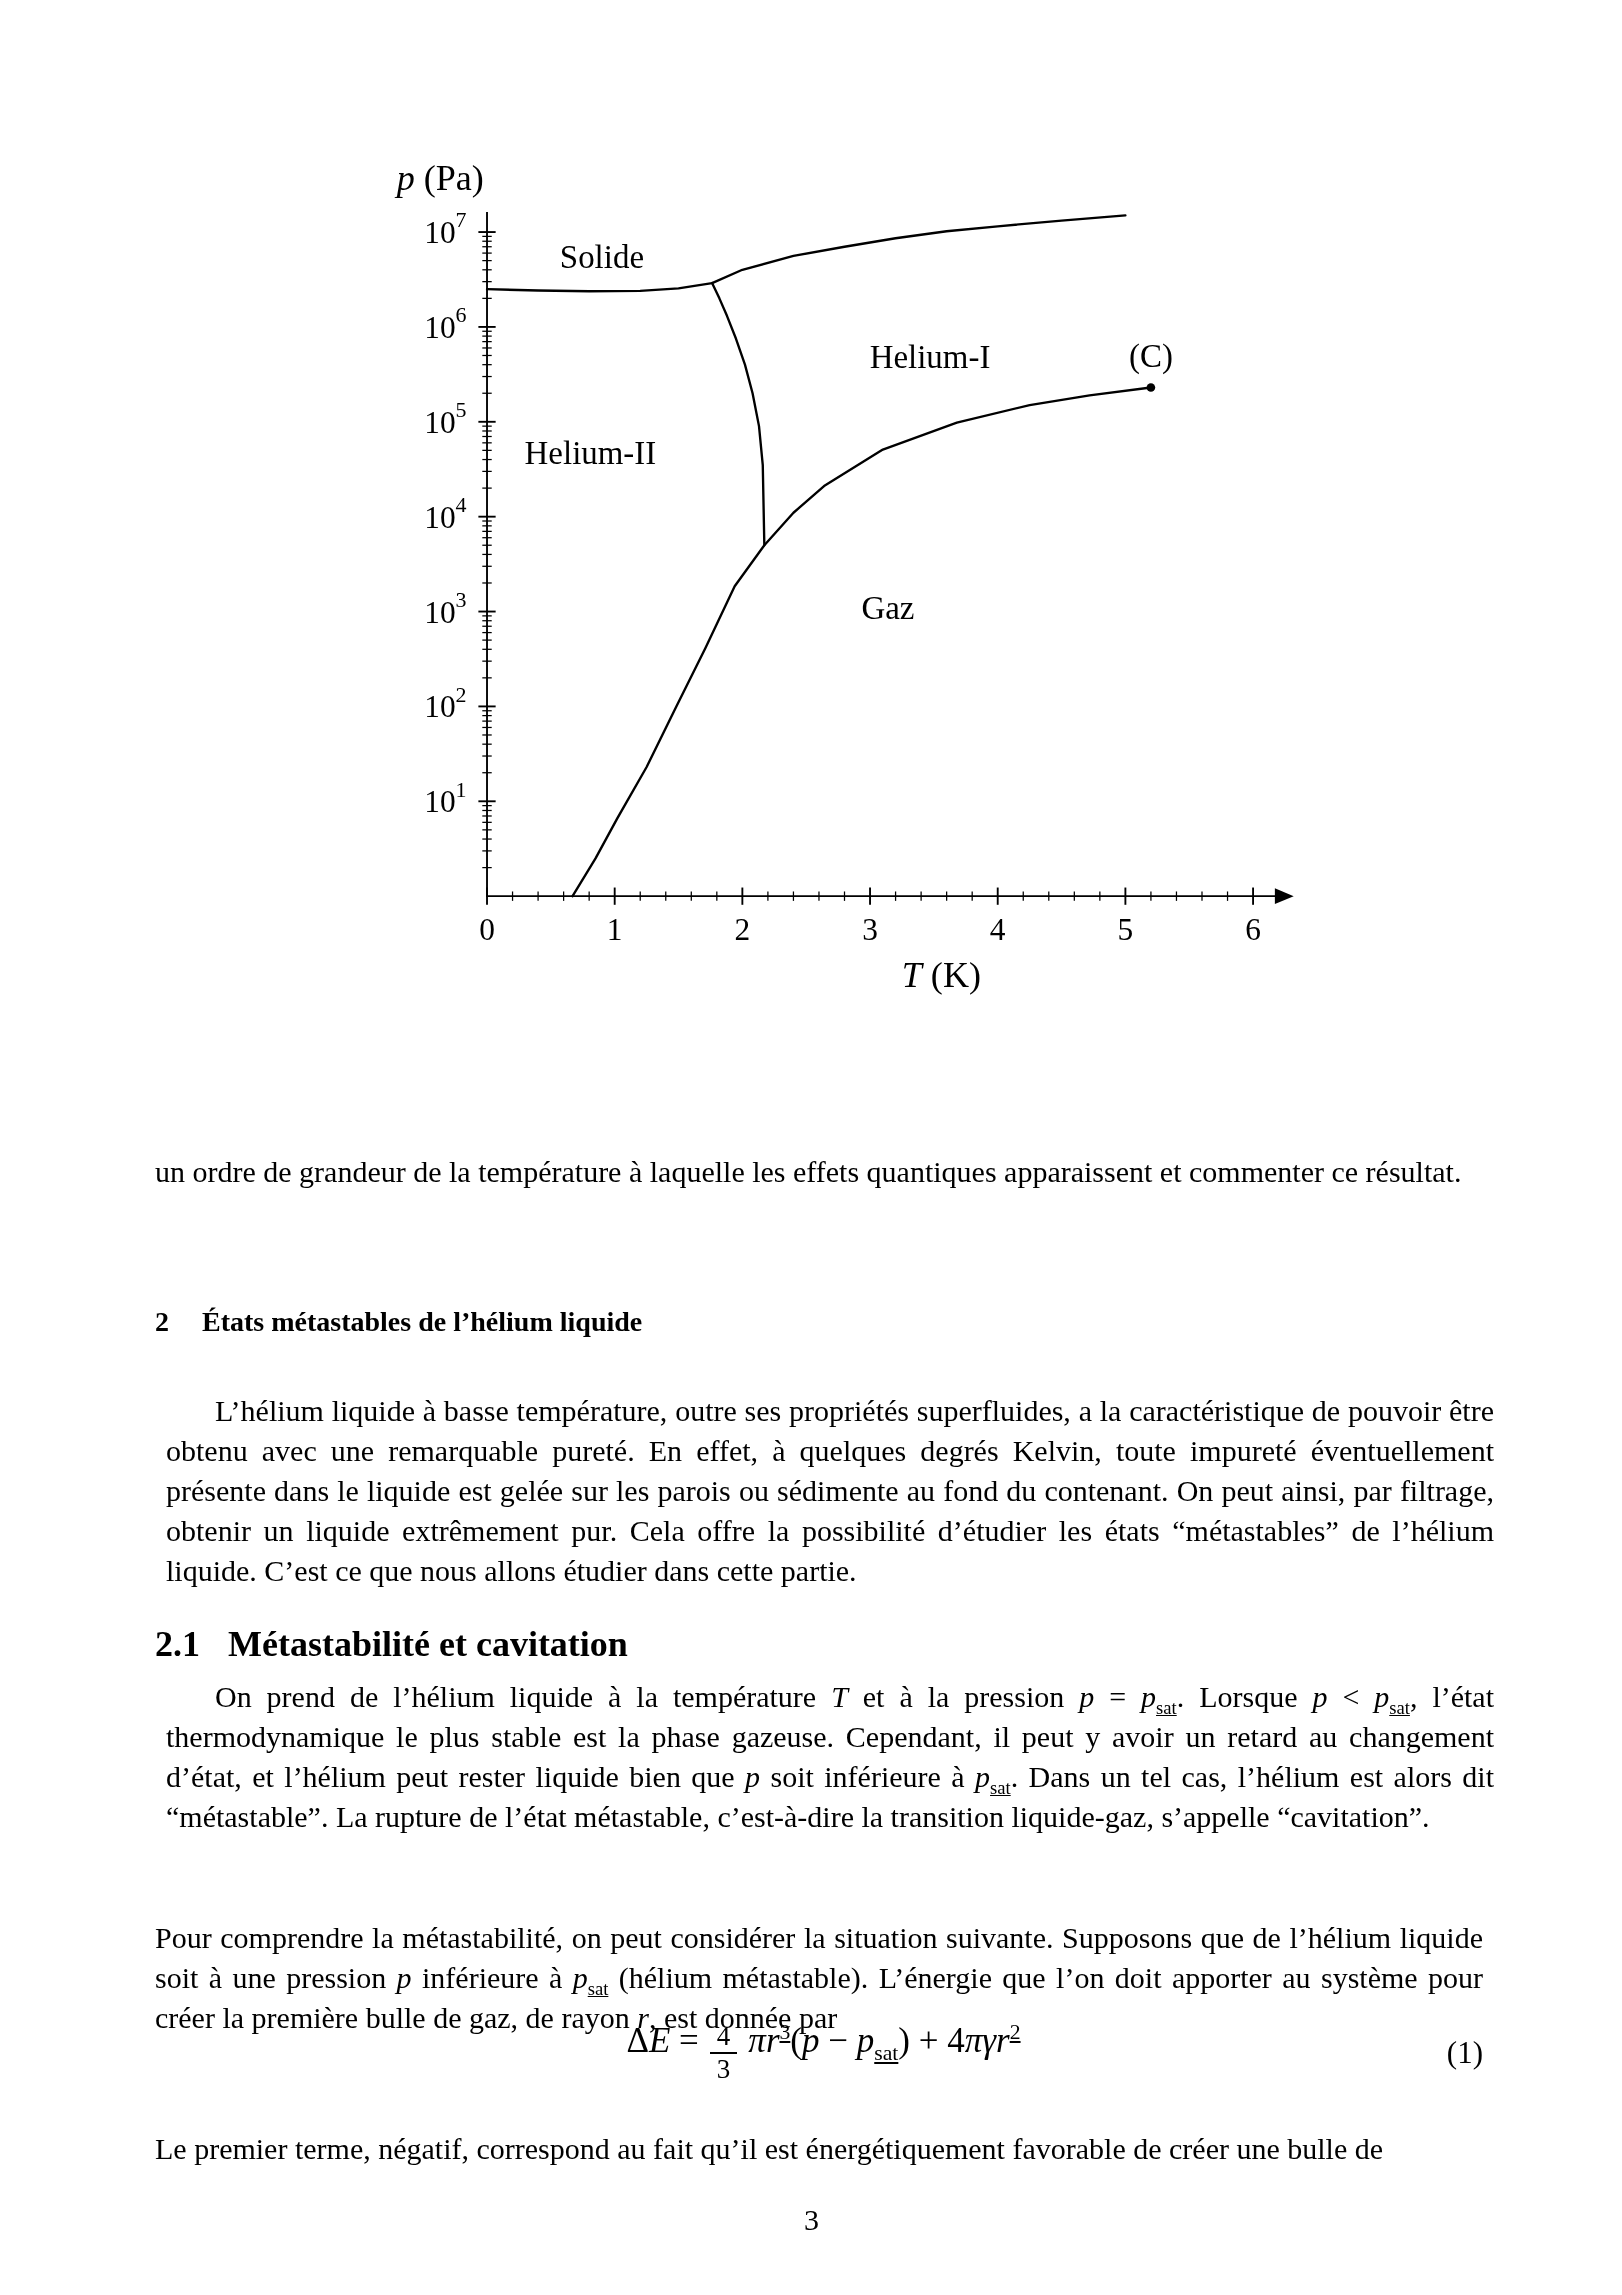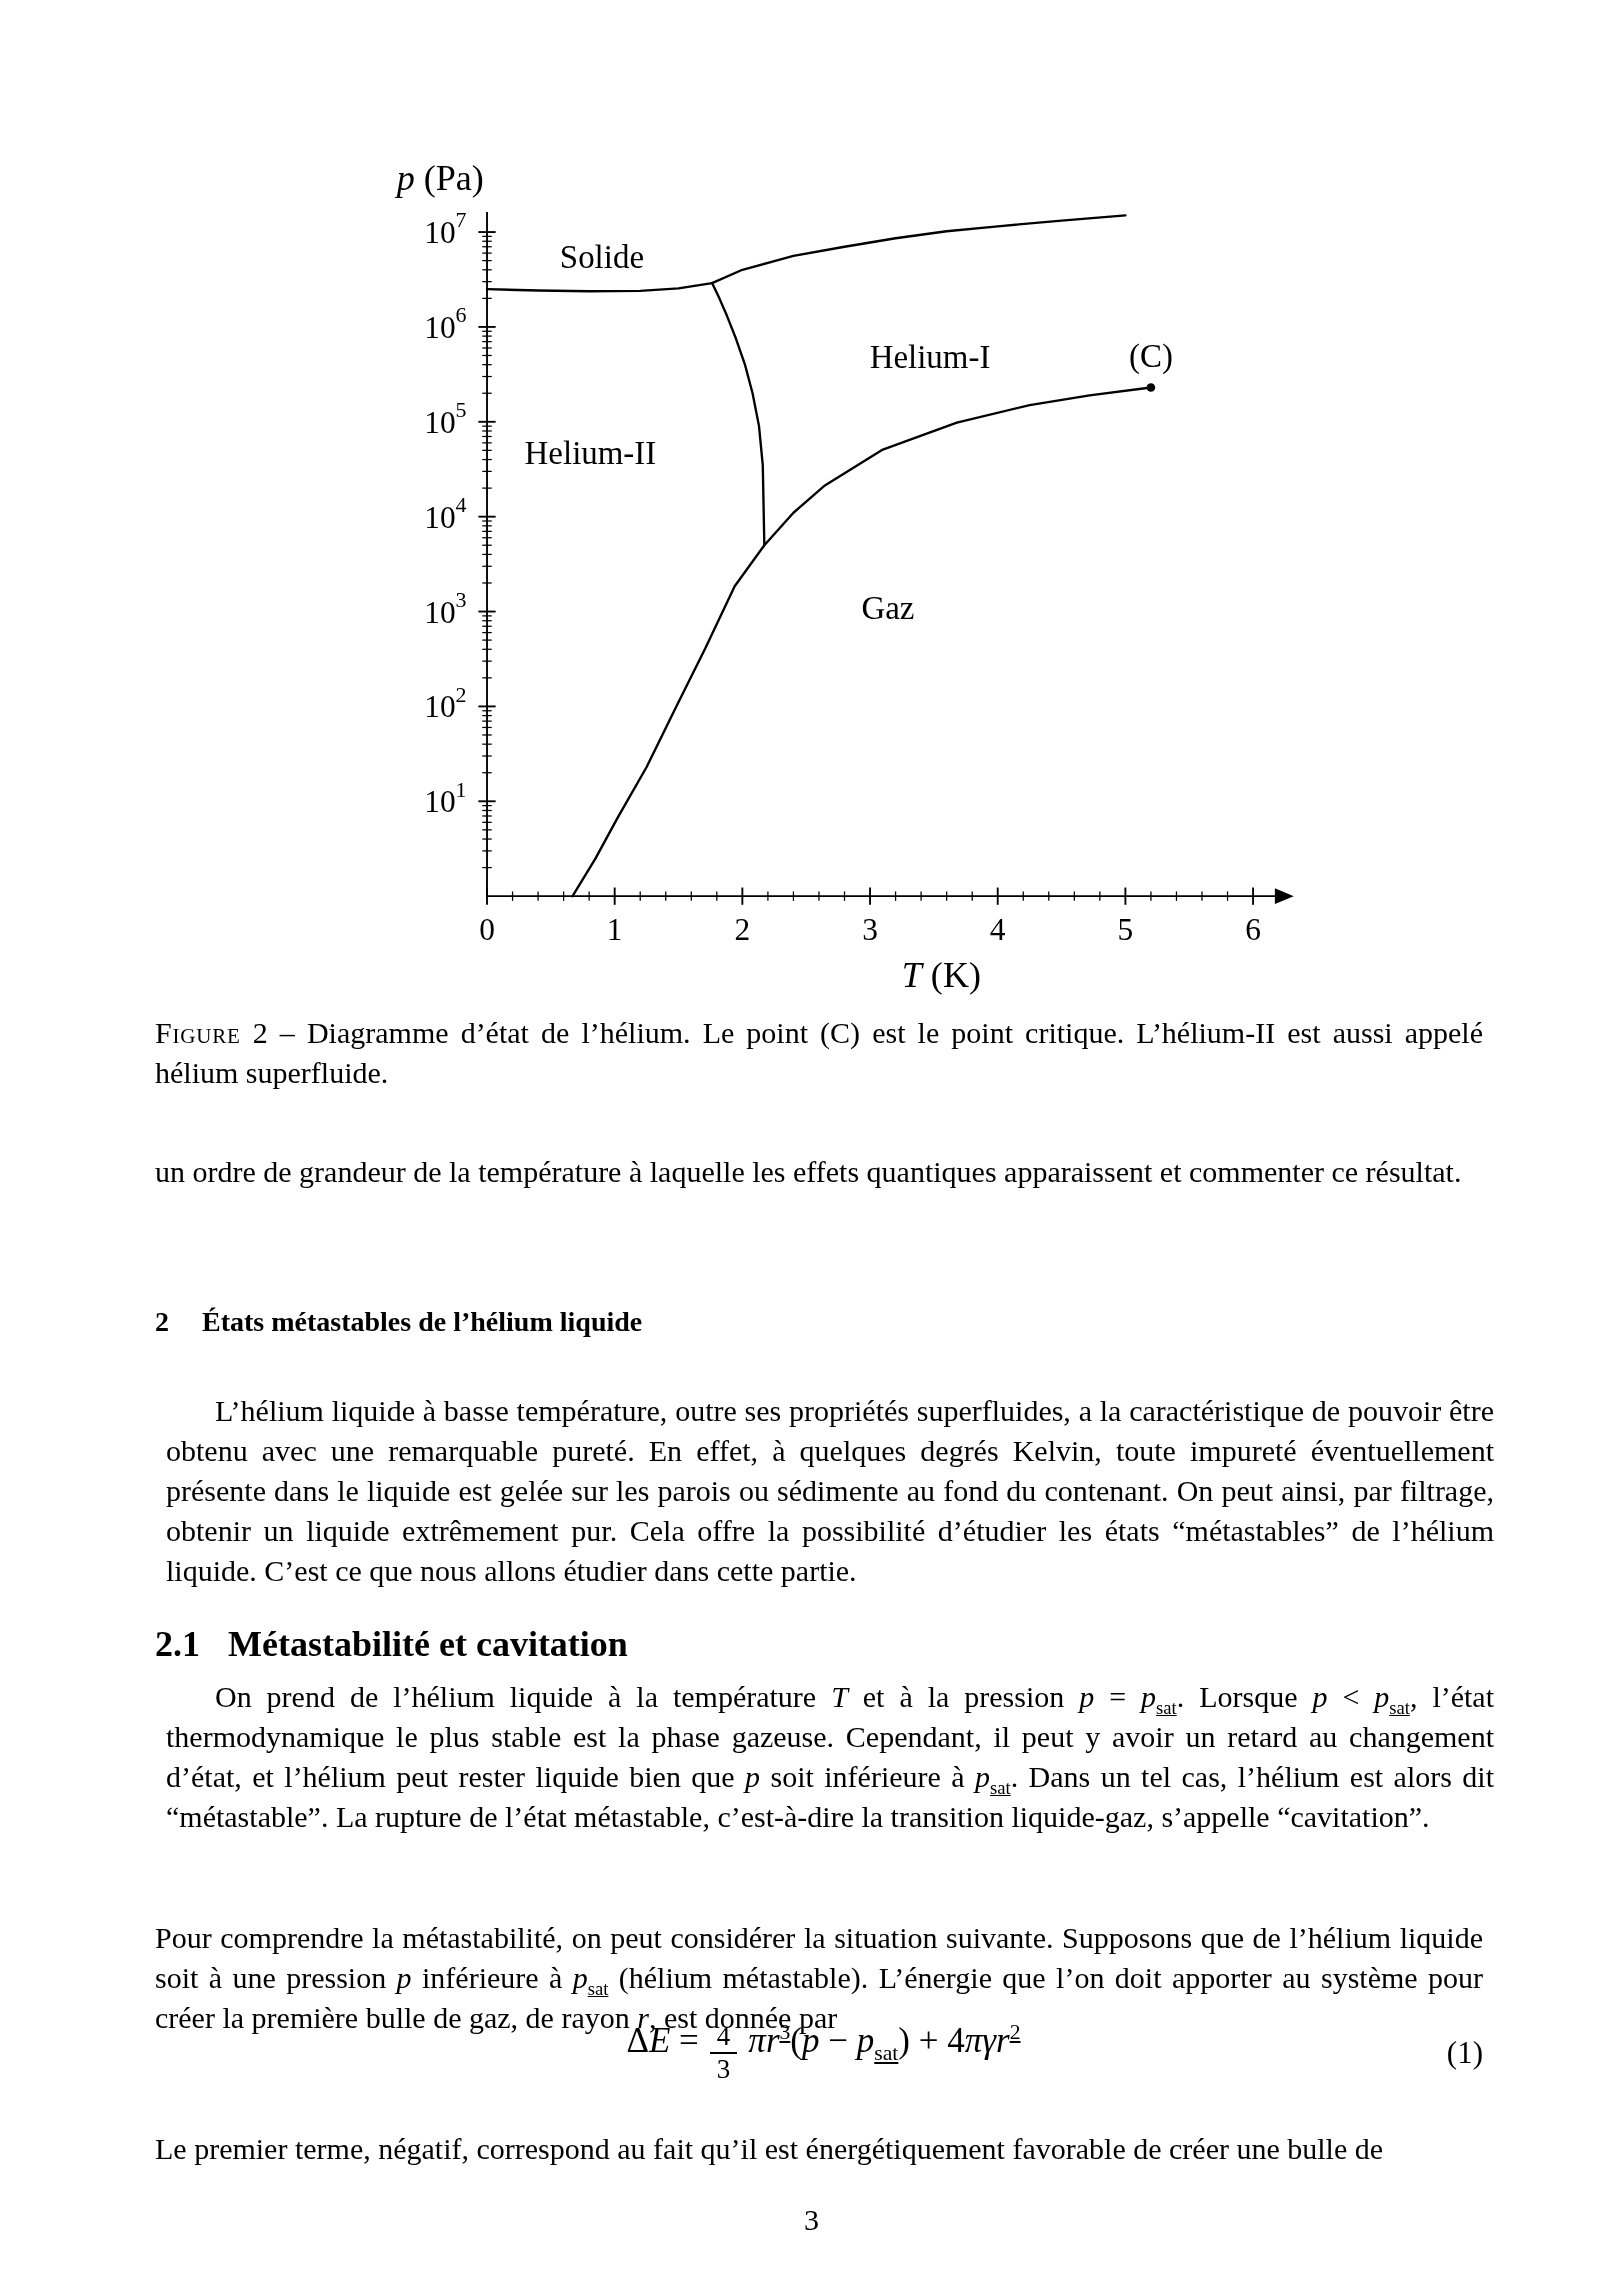--- a/index.html
+++ b/index.html
@@ -170,21 +170,20 @@
         <text x="1466.04" y="467.76710462547294" text-anchor="middle" font-size="42">(C)</text>
         <text x="766.4300000000001" y="342.05359443740315" text-anchor="middle" font-size="42">Solide</text>
         <text x="1184.569" y="469.13793440129143" text-anchor="middle" font-size="42">Helium-I</text>
         <text x="751.787" y="591.1433689755718" text-anchor="middle" font-size="42">Helium-II</text>
         <text x="1130.878" y="788.2956243643706" text-anchor="middle" font-size="42">Gaz</text>
         <text x="616" y="242" text-anchor="end" font-size="46"><tspan font-style="italic">p</tspan> (Pa)</text>
         <text x="1199" y="1258" text-anchor="middle" font-size="46"><tspan font-style="italic">T</tspan> (K)</text>
       </g>
     </svg>
 
-  <p class="textblock" style="top:1013px"><span class="sc">Figure</span>&nbsp;<span>2</span> <span>–</span> <span>Diagramme d’état de l’hélium. Le point (C) est le point critique. L’hélium-II est aussi appelé hélium superfluide.</span></p>
 
   <p class="textblock" style="top:1152px">un ordre de grandeur de la température à laquelle les effets quantiques apparaissent et commenter ce résultat.</p>
 
   <h2 class="section" style="top:1297px"><span class="num">2</span><span>États métastables de l’hélium liquide</span></h2>
 
   <p class="textblock indent" style="top:1391px">L’hélium liquide à basse température, outre ses propriétés superfluides, a la caractéristique de pouvoir être obtenu avec une remarquable pureté. En effet, à quelques degrés Kelvin, toute impureté éventuellement présente dans le liquide est gelée sur les parois ou sédimente au fond du contenant. On peut ainsi, par filtrage, obtenir un liquide extrêmement pur. Cela offre la possibilité d’étudier les états “métastables” de l’hélium liquide. C’est ce que nous allons étudier dans cette partie.</p>
 
   <h3 class="subsection" style="top:1623px"><span class="num">2.1</span><span>Métastabilité et cavitation</span></h3>
 
   <p class="textblock indent" style="top:1677px">On prend de l’hélium liquide à la température <i>T</i> et à la pression <i>p</i> = <i>p</i><sub>sat</sub>. Lorsque <i>p</i> &lt; <i>p</i><sub>sat</sub>, l’état thermodynamique le plus stable est la phase gazeuse. Cependant, il peut y avoir un retard au changement d’état, et l’hélium peut rester liquide bien que <i>p</i> soit inférieure à <i>p</i><sub>sat</sub>. Dans un tel cas, l’hélium est alors dit “métastable”. La rupture de l’état métastable, c’est-à-dire la transition liquide-gaz, s’appelle “cavitation”.</p>

